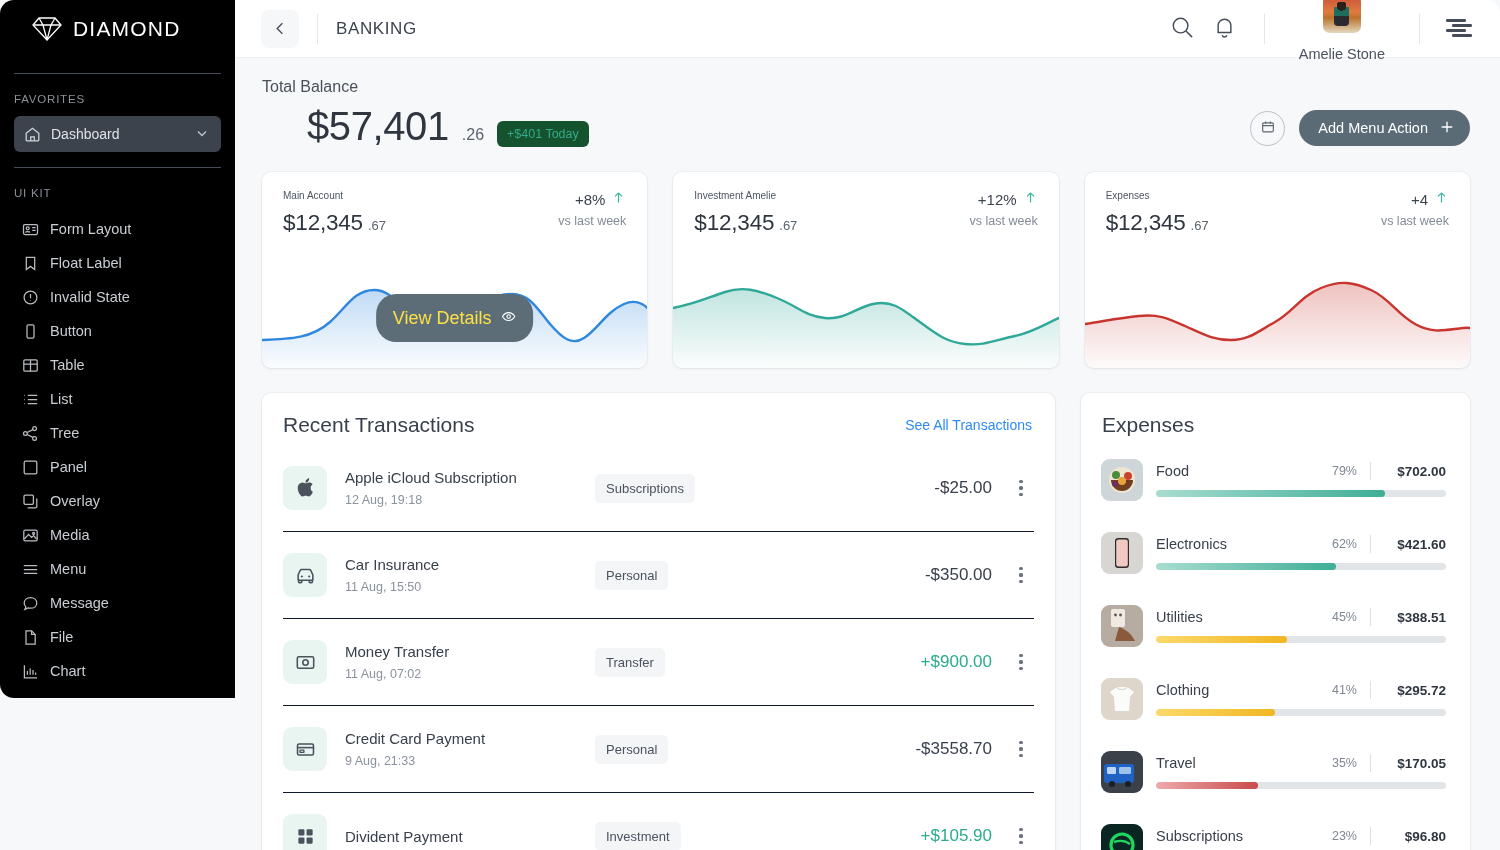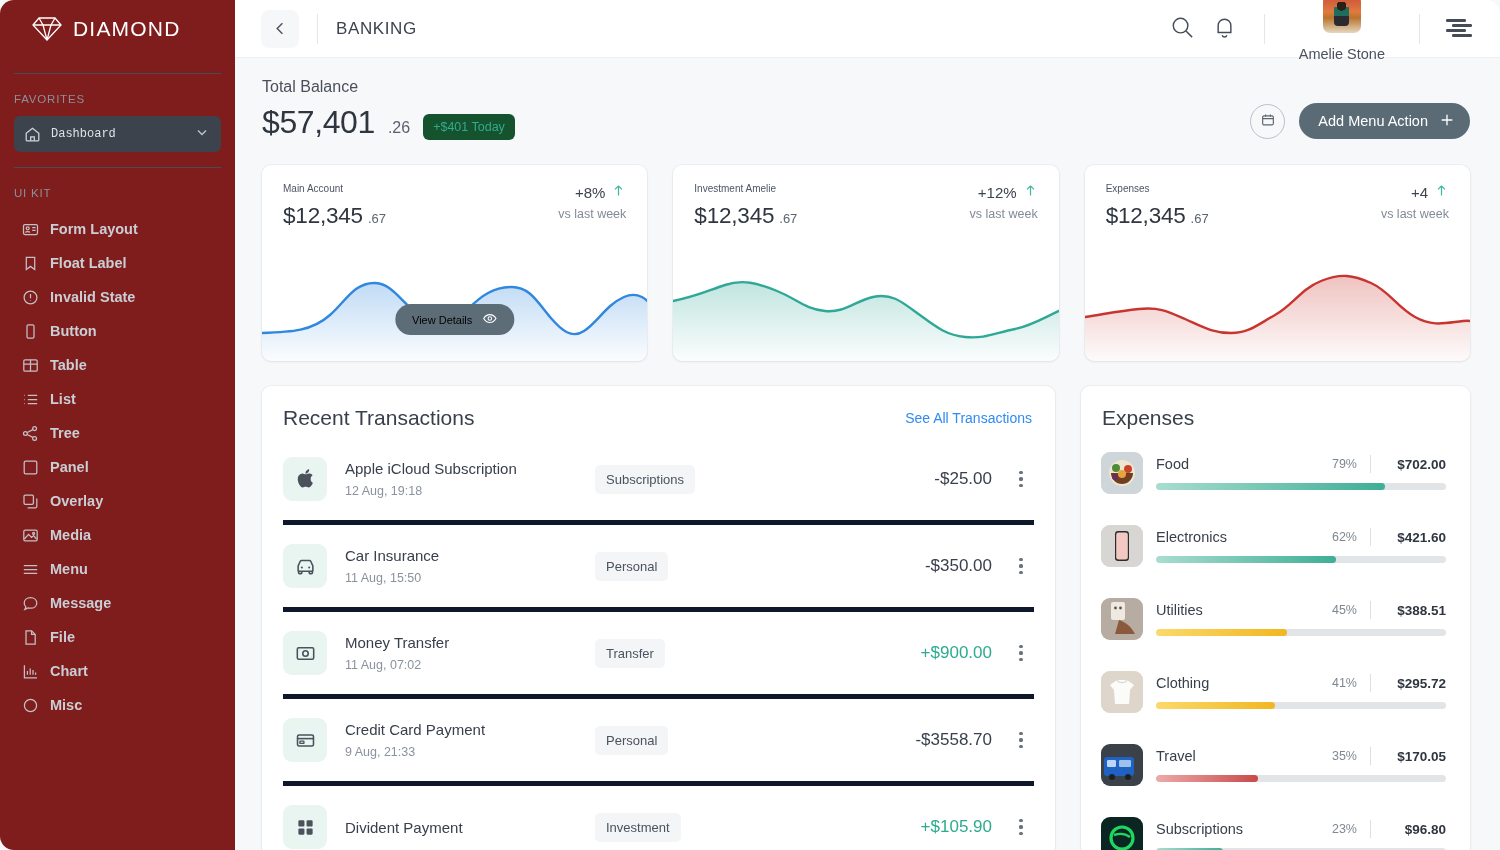--- a/index.html
+++ b/index.html
@@ -6,22 +6,22 @@
   html, body {
     width: 1500px; height: 850px;
     overflow: hidden;
     font-family: "Liberation Sans", sans-serif;
     background: #f7f8fa;
   }
   .app { display: flex; width: 1500px; height: 850px; }
 
   
   .sidebar {
-    width: 235px; height: 850px;
-    background: #7f1d1d;
+    width: 235px; height: 698px;
+    background: #000000;
     flex: 0 0 235px;
     position: relative;
     border-top-left-radius: 14px;
     border-bottom-left-radius: 14px;
     overflow: hidden;
   }
   .brand {
     height: 58px;
     display: flex; align-items: center; gap: 11px;
     padding: 0 0 0 32px;
@@ -32,34 +32,33 @@
   }
   .sb-divider { height: 1px; background: #474d57; margin: 15px 14px 0 14px; }
   .sb-section-title {
     color: #8a9099; font-size: 11.5px; letter-spacing: 0.8px;
     padding: 19px 0 11px 14px;
   }
   .sb-fav-item {
     margin: 0 14px; height: 36px; border-radius: 6px;
     display: flex; align-items: center; gap: 10px;
     padding: 0 12px 0 10px;
-    background: #3d434d; color: #dfe2e6; font-size: 12px;
+    background: #3d434d; color: #dfe2e6; font-size: 14px;
     cursor: pointer;
-    font-family: Liberation Mono, monospace;
   }
   .sb-fav-item .chev { margin-left: auto; opacity: .85; }
   .sb-item {
     margin: 0 12px; height: 34px; border-radius: 6px;
     display: flex; align-items: center; gap: 11px;
     padding: 0 10px;
     color: #c9ced4; font-size: 14.5px; cursor: pointer;
   }
   .sb-item.active { background: #4a505a; color: #fff; }
   .sb-ico { width: 17px; height: 17px; flex: 0 0 17px; display: block; opacity: .92; }
-  .sb-list { margin-top: 2px; font-weight: bold; }
+  .sb-list { margin-top: 2px; }
 
   
   .main {
     flex: 1 1 auto; height: 850px;
     display: flex; flex-direction: column;
     background: #f7f8fa;
     overflow: hidden;
   }
   .topbar {
     height: 58px; flex: 0 0 58px; background: #fff;
@@ -94,21 +93,21 @@
     border-radius: 4px;
   }
   .avatar-name { font-size: 14.5px; color: #4b5260; }
 
   .content { flex: 1 1 auto; padding: 20px 30px 0 27px; overflow: hidden; }
 
   
   .bal-row { display: flex; align-items: flex-end; }
   .bal-label { font-size: 16px; color: #49505c; }
   .bal-amount-row { display: flex; align-items: baseline; gap: 13px; margin-top: 8px; }
-  .bal-int { font-size: 32px; color: #2f3640; letter-spacing: -0.4px; }
+  .bal-int { font-size: 40px; color: #2f3640; letter-spacing: -0.4px; margin-left: 45px; }
   .bal-dec { font-size: 16px; color: #596170; }
   .bal-chip {
     background: #14532d; color: #35a98d; font-size: 12.5px;
     padding: 6px 10px; border-radius: 6px; position: relative; top: -2px;
   }
   .bal-actions { margin-left: auto; display: flex; align-items: center; gap: 14px; padding-bottom: 3px;}
   .cal-btn {
     width: 35px; height: 35px; border-radius: 50%; border: 1px solid #b9c1c9;
     display: flex; align-items: center; justify-content: center; cursor: pointer;
     background: transparent;
@@ -131,22 +130,22 @@
   .acct-left .acct-title { font-size: 10px; color: #4d5563; }
   .acct-left .acct-amt { margin-top: 9px; display: flex; align-items: baseline; gap: 5px; }
   .acct-int { font-size: 22.5px; color: #2f3640; letter-spacing: -0.2px; }
   .acct-dec { font-size: 13px; color: #5c6personally; color:#5c646f; }
   .acct-right { margin-left: auto; text-align: right; }
   .acct-delta { font-size: 15px; color: #3d4450; display: flex; align-items: center; justify-content: flex-end; gap: 6px;}
   .acct-sub { font-size: 12.5px; color: #828b97; margin-top: 6px; }
   .spark { position: absolute; left: 0; right: 0; bottom: 0; height: 100px; }
   .view-details {
     position: absolute; left: 50%; transform: translateX(-50%); bottom: 26px;
-    background: #5d6d78; color: #000000; border: none; border-radius: 20px;
-    height: 31px; padding: 0 17px; font-size: 11px; cursor: pointer;
+    background: #5d6d78; color: #fde047; border: none; border-radius: 20px;
+    height: 48px; padding: 0 17px; font-size: 18px; cursor: pointer;
     display: flex; align-items: center; gap: 10px;
     font-family: "Liberation Sans", sans-serif;
   }
 
   
   .lower-row { display: flex; gap: 26px; margin-top: 25px; }
   .panel {
     background: #fff; border-radius: 9px;
     box-shadow: 0 1px 3px rgba(30,40,60,.07), 0 0 0 1px rgba(30,40,60,.035);
     overflow: hidden;
@@ -154,21 +153,21 @@
   .tx-panel { flex: 1 1 auto; height: 470px; }
   .exp-panel { flex: 0 0 389px; height: 470px; }
 
   .panel-head { display: flex; align-items: center; padding: 20px 23px 0 21px; }
   .panel-title { font-size: 21px; color: #39404c; }
   .see-all { margin-left: auto; font-size: 14px; color: #2f8af5; cursor: pointer; }
 
   .tx-list { padding: 0 21px; margin-top: 8px; }
   .tx-row {
     display: flex; align-items: center; height: 87px;
-    border-bottom: 5px solid #0f172a;
+    border-bottom: 1px solid #0f172a;
   }
   .tx-ico {
     width: 44px; height: 44px; border-radius: 9px; background: #e9f5f1;
     display: flex; align-items: center; justify-content: center; flex: 0 0 44px;
   }
   .tx-main { margin-left: 18px; width: 250px; }
   .tx-name { font-size: 15px; color: #39404c; }
   .tx-time { font-size: 12.5px; color: #8a929d; margin-top: 7px; }
   .tx-tag {
     background: #f3f5f7; color: #4b5260; font-size: 13px;

